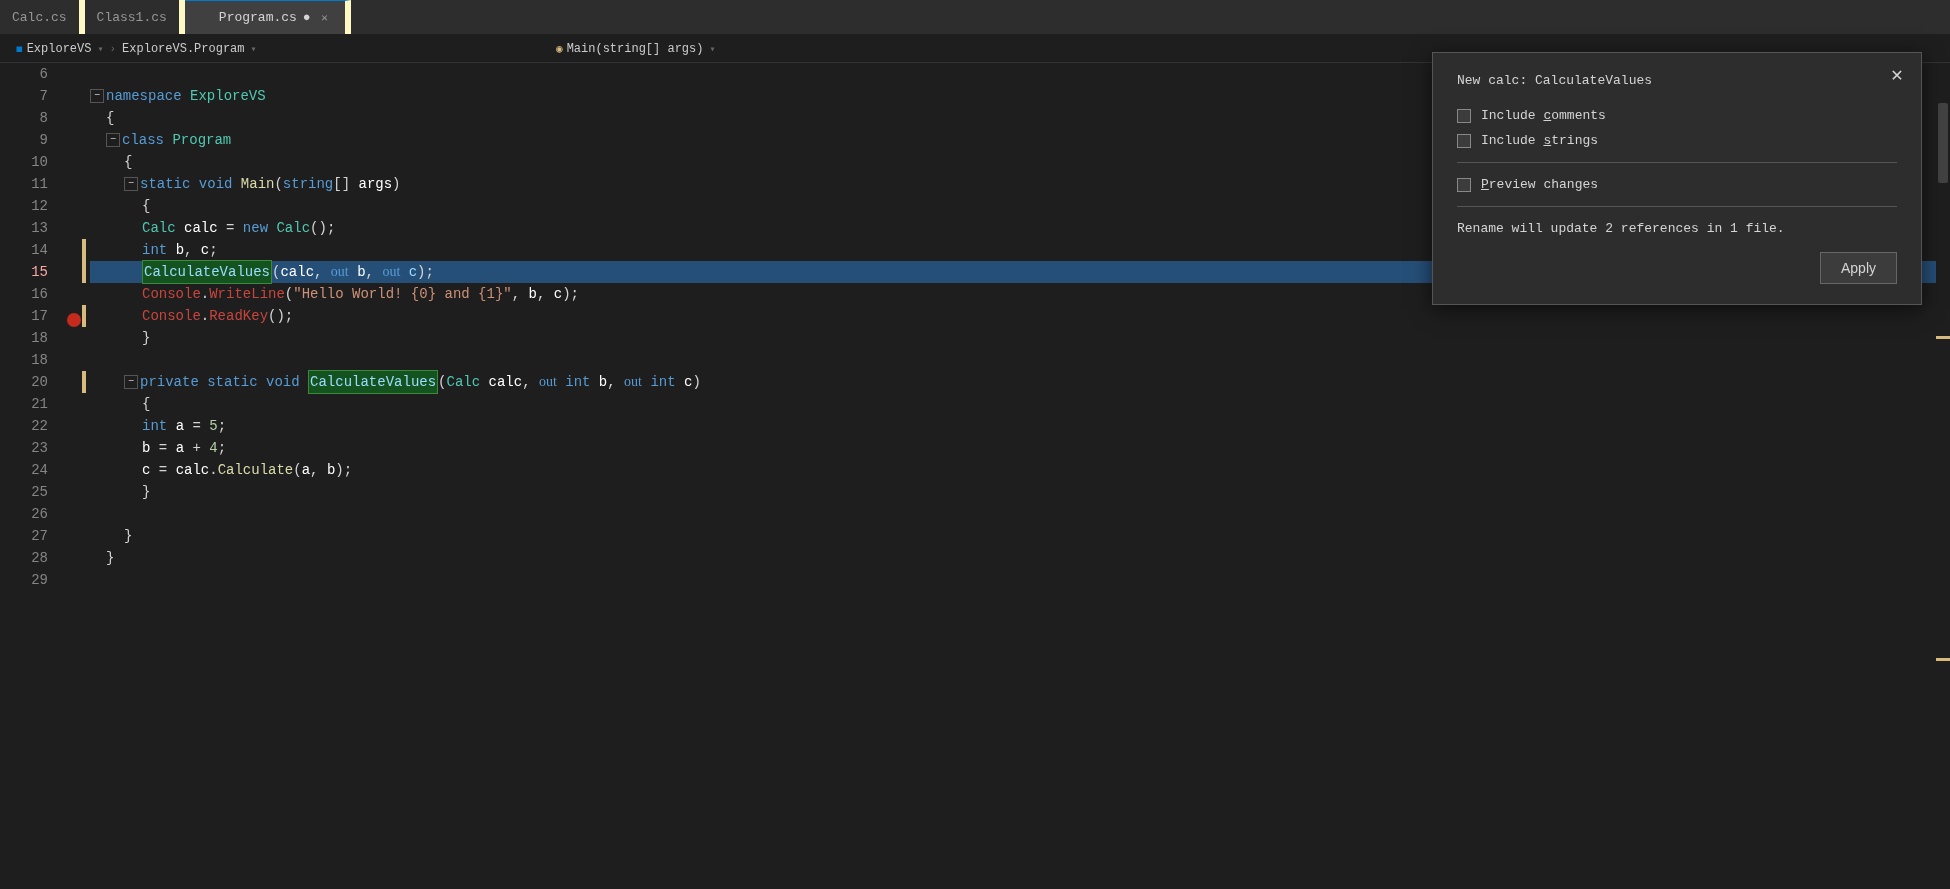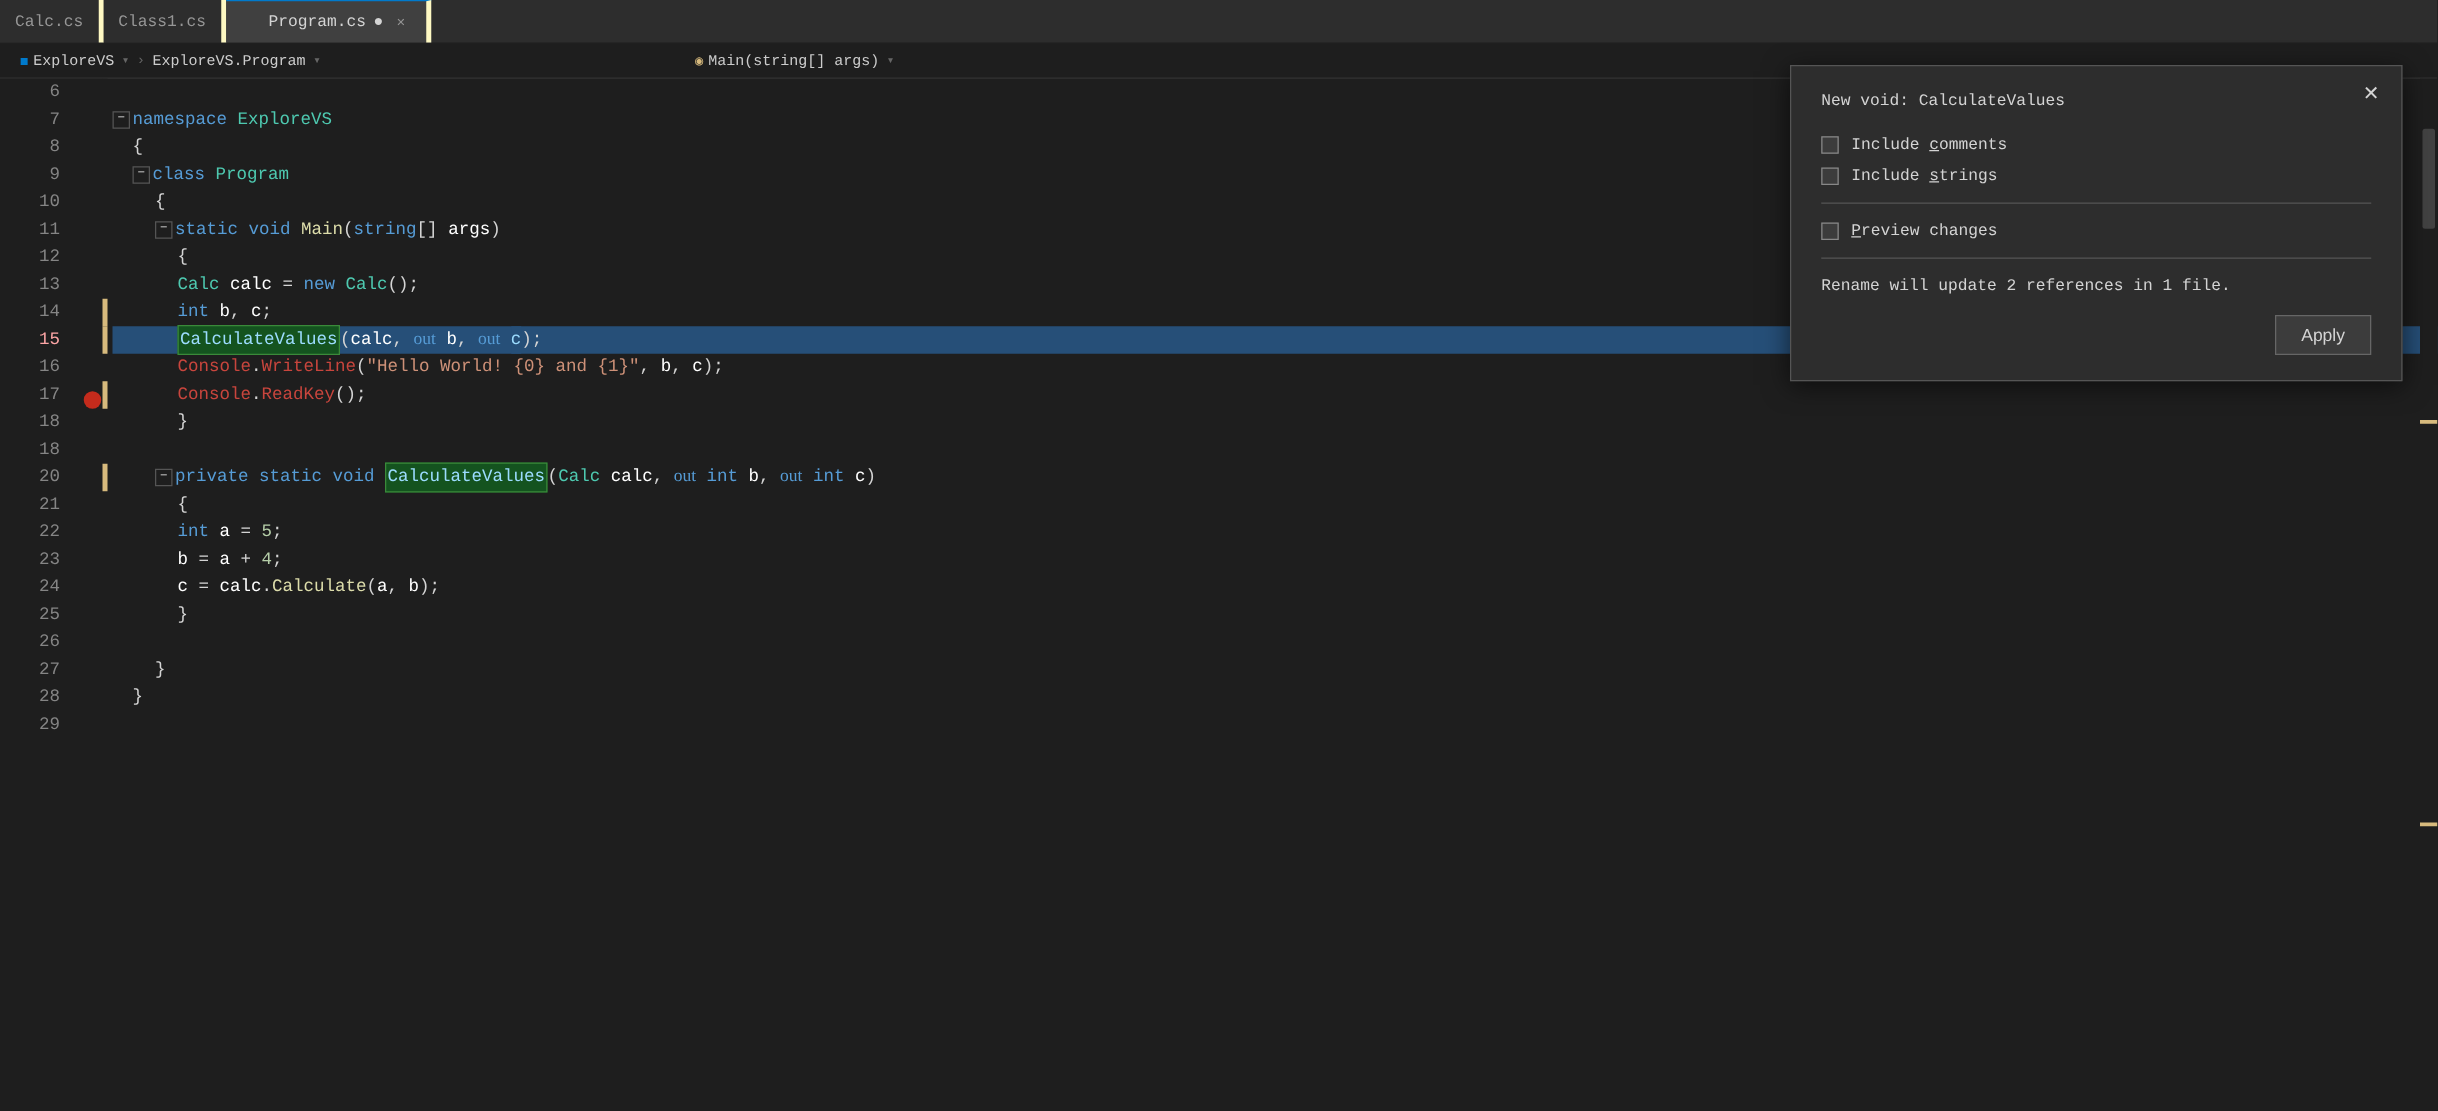--- a/index.html
+++ b/index.html
@@ -23,21 +23,21 @@
       border-bottom: 1px solid #1e1e1e;
     }
     .tab {
       display: flex;
       align-items: center;
       padding: 0 12px;
       height: 100%;
       font-size: 13px;
       color: #969696;
       background: #2d2d2d;
-      border-right: 4px solid #fef9c3;
+      border-right: 6px solid #fef9c3;
       cursor: pointer;
       gap: 6px;
       white-space: nowrap;
       text-align: right;
     }
     .tab.active {
       background: #404040;
       color: #d4d4d4;
       border-top: 1px solid #007acc;
       padding-left: 34px;
@@ -595,21 +595,21 @@
   <div class="scrollbar-track">
     <div class="scrollbar-thumb"></div>
     <div class="right-yellow-1"></div>
     <div class="right-yellow-2"></div>
   </div>
 </div>
 
 <div class="rename-dialog">
   <button class="close-dialog-btn">✕</button>
 
-  <div class="rename-subtitle">New void: CalculateValues</div>
+  <div class="rename-subtitle">New calc: CalculateValues</div>
 
   <div class="rename-option">
     <span class="rename-checkbox"></span>
     <span class="rename-option-label">
       Include <span class="underline">c</span>omments
     </span>
   </div>
 
   <div class="rename-option">
     <span class="rename-checkbox"></span>

